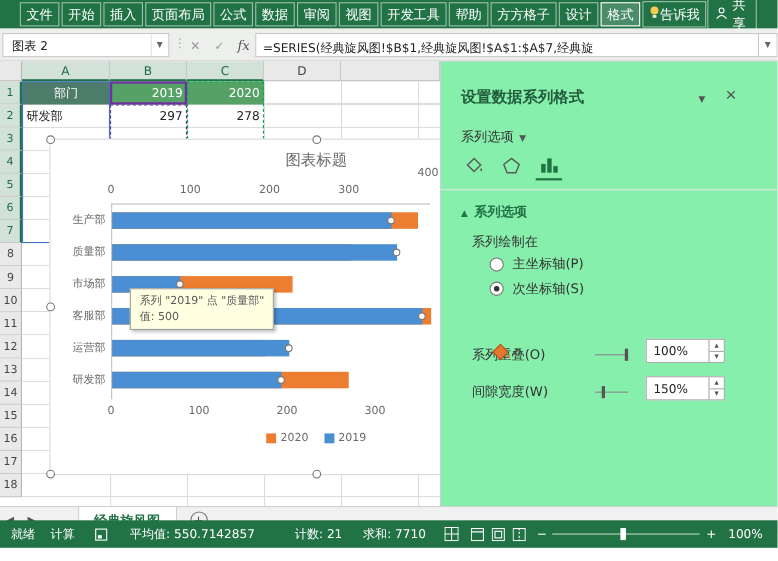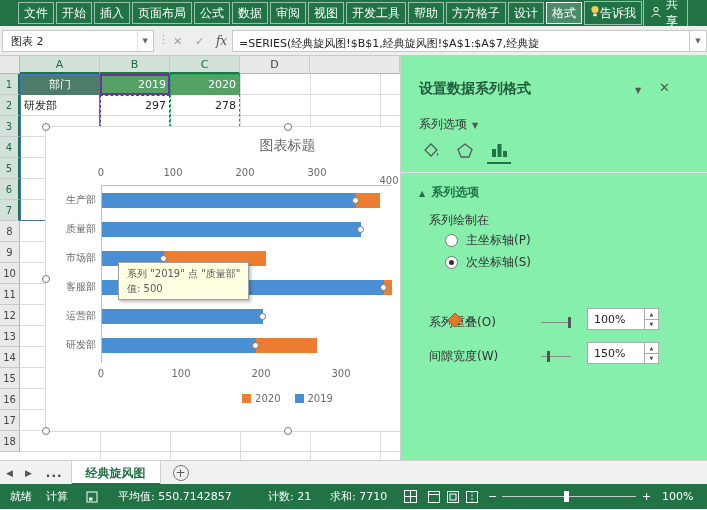--- a/index.html
+++ b/index.html
@@ -123,21 +123,21 @@
             border-top:1px solid #d0d0d0;display:flex;align-items:center;font-size:12px;color:#444;}
   .nav{padding:0 6px;font-size:9px;color:#555;}
   .dots{padding:0 8px;font-weight:bold;letter-spacing:1px;}
   .stab{height:100%;background:#fff;border-left:1px solid #d0d0d0;border-right:1px solid #d0d0d0;
         display:flex;align-items:center;padding:0 14px;color:#217346;font-weight:bold;position:relative;}
   .stab::after{content:"";position:absolute;left:0;bottom:0;width:100%;height:2px;background:#217346;}
   .addsheet{margin-left:12px;width:16px;height:16px;border-radius:50%;border:1px solid #767676;
             color:#555;display:flex;align-items:center;justify-content:center;font-size:12px;line-height:1;}
 
   
-  .status{position:absolute;left:0;top:484px;width:707px;height:25px;background:#217346;
+  .status{position:absolute;left:0;top:473px;width:707px;height:25px;background:#217346;
           color:#fff;font-size:11px;}
   .st{position:absolute;top:0;height:25px;display:flex;align-items:center;white-space:nowrap;}
   .ztrack{position:absolute;left:502px;top:12px;width:134px;height:1px;background:rgba(255,255,255,.7);}
   .ztrack .notch{position:absolute;left:66px;top:-3px;width:1px;height:7px;background:rgba(255,255,255,.8);}
   .zhandle{position:absolute;left:62px;top:-5px;width:5px;height:11px;background:#fff;}
 </style>
 </head>
 <body>
 
 <div class="stage">
@@ -283,21 +283,21 @@
     <div class="handle" style="right:-4px;top:-4px"></div>
     <div class="handle" style="left:-4px;top:calc(50% - 4px)"></div>
     <div class="handle" style="right:-4px;top:calc(50% - 4px)"></div>
     <div class="handle" style="left:-4px;bottom:-4px"></div>
     <div class="handle" style="left:calc(50% - 4px);bottom:-4px"></div>
     <div class="handle" style="right:-4px;bottom:-4px"></div>
   <div class="tick" style="left: 55px; top: 40px;">0</div>
       <div class="tick" style="left: 127px; top: 40px;">100</div>
       <div class="tick" style="left: 199px; top: 40px;">200</div>
       <div class="tick" style="left: 271px; top: 40px;">300</div>
-      <div class="tick" style="left: 343px; top: 48px;">400</div>
+      <div class="tick" style="left: 343px; top: 25px;">400</div>
       <div class="tick" style="left: 55px; top: 241px;">0</div>
       <div class="tick" style="left: 135px; top: 241px;">100</div>
       <div class="tick" style="left: 215px; top: 241px;">200</div>
       <div class="tick" style="left: 295px; top: 241px;">300</div>
       <div class="cat" style="top: 66px;">生产部</div>
       <div class="cat" style="top: 95px;">质量部</div>
       <div class="cat" style="top: 124px;">市场部</div>
       <div class="cat" style="top: 153px;">客服部</div>
       <div class="cat" style="top: 182px;">运营部</div>
       <div class="cat" style="top: 211px;">研发部</div>

